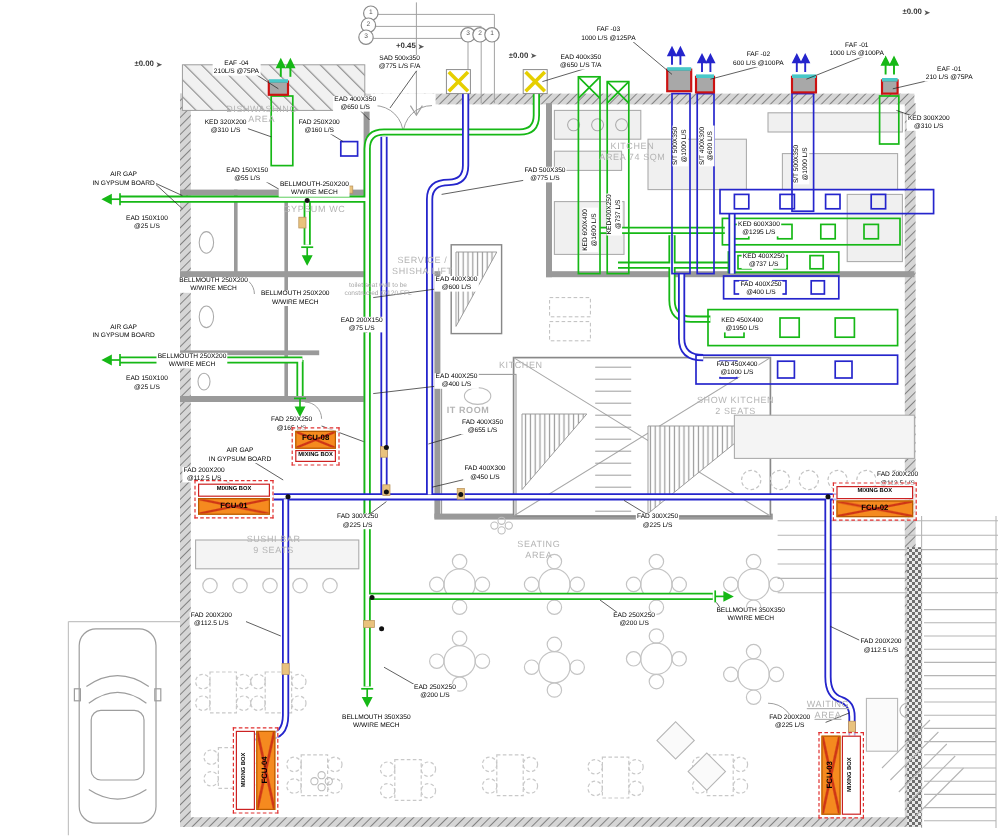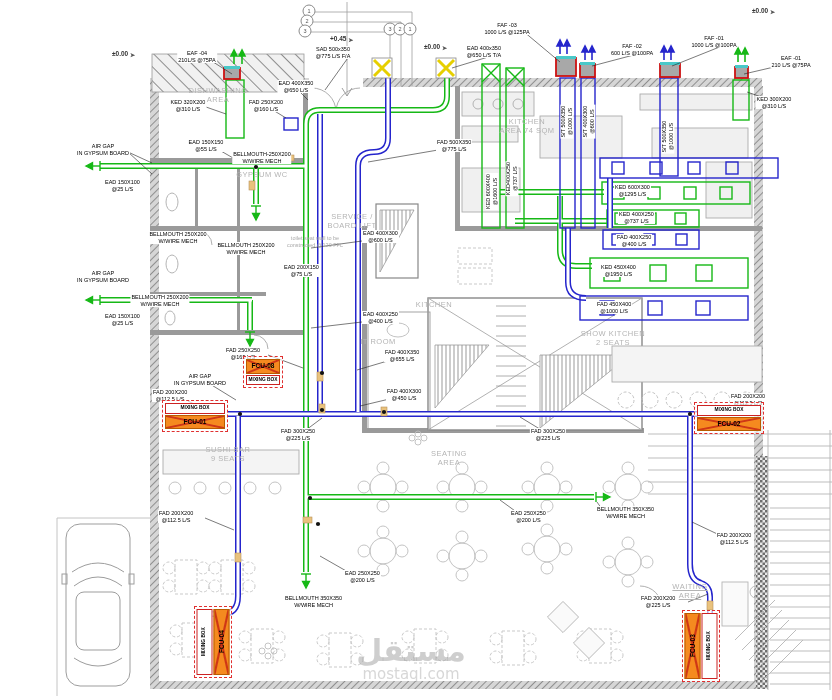--- a/index.html
+++ b/index.html
@@ -480,23 +480,23 @@
       <div class="lbl" style="left: 284px; top: 595px;">BELLMOUTH 350X350
 W/WIRE MECH</div>
       <div class="lbl" style="left: 596px; top: 506px;">BELLMOUTH 350X350
 W/WIRE MECH</div>
       <div class="lbl r" style="left: 218px; top: 86px; transform: translateX(-50%);">DISHWASHING
 AREA</div>
       <div class="lbl r" style="left: 527px; top: 117px; transform: translateX(-50%);">KITCHEN
 AREA 74 SQM</div>
       <div class="lbl r" style="left: 262px; top: 170px; transform: translateX(-50%);">GYPSUM WC</div>
       <div class="lbl r" style="left: 352px; top: 212px; transform: translateX(-50%);">SERVICE /
-BOARD LIFT</div>
+SHISHA LIFT</div>
       <div class="lbl r" style="left: 434px; top: 300px; transform: translateX(-50%);">KITCHEN</div>
-      <div class="lbl r" style="left: 378px; top: 337px; transform: translateX(-50%);">IT ROOM</div>
+      <div class="lbl r" style="left: 390px; top: 337px; transform: translateX(-50%); font-weight: bold;">IT ROOM</div>
       <div class="lbl r" style="left: 613px; top: 329px; transform: translateX(-50%);">SHOW KITCHEN
 2 SEATS</div>
       <div class="lbl r" style="left: 228px; top: 445px; transform: translateX(-50%);">SUSHI BAR
 9 SEATS</div>
       <div class="lbl r" style="left: 449px; top: 449px; transform: translateX(-50%);">SEATING
 AREA</div>
       <div class="lbl r" style="left: 690px; top: 582px; transform: translateX(-50%); text-decoration: underline;">WAITING
 AREA</div>
       <div class="marker" style="left: 752px; top: 8px;"><span>±0.00 </span><span class="ar">➤</span></div>
       <div class="marker" style="left: 112px; top: 51px;"><span>±0.00 </span><span class="ar">➤</span></div>
@@ -523,18 +523,14 @@
       <div class="fcu-wrap vert" style="left: 194px; top: 606px; width: 38px; height: 72px;">
         <div class="mix">MIXING BOX</div>
         <div class="fcu">FCU-04</div>
       </div>
       <div class="fcu-wrap vert" style="left: 682px; top: 610px; width: 38px; height: 72px;">
         <div class="fcu">FCU-03</div>
         <div class="mix">MIXING BOX</div>
       </div>
     </div>
 
-<div class="wm" style="left:346px;top:636px;width:130px">
-  <div class="arb">مستقل</div>
-  <div class="lat">mostaql.com</div>
+
 </div>
 
-</div>
-
 </body></html>

